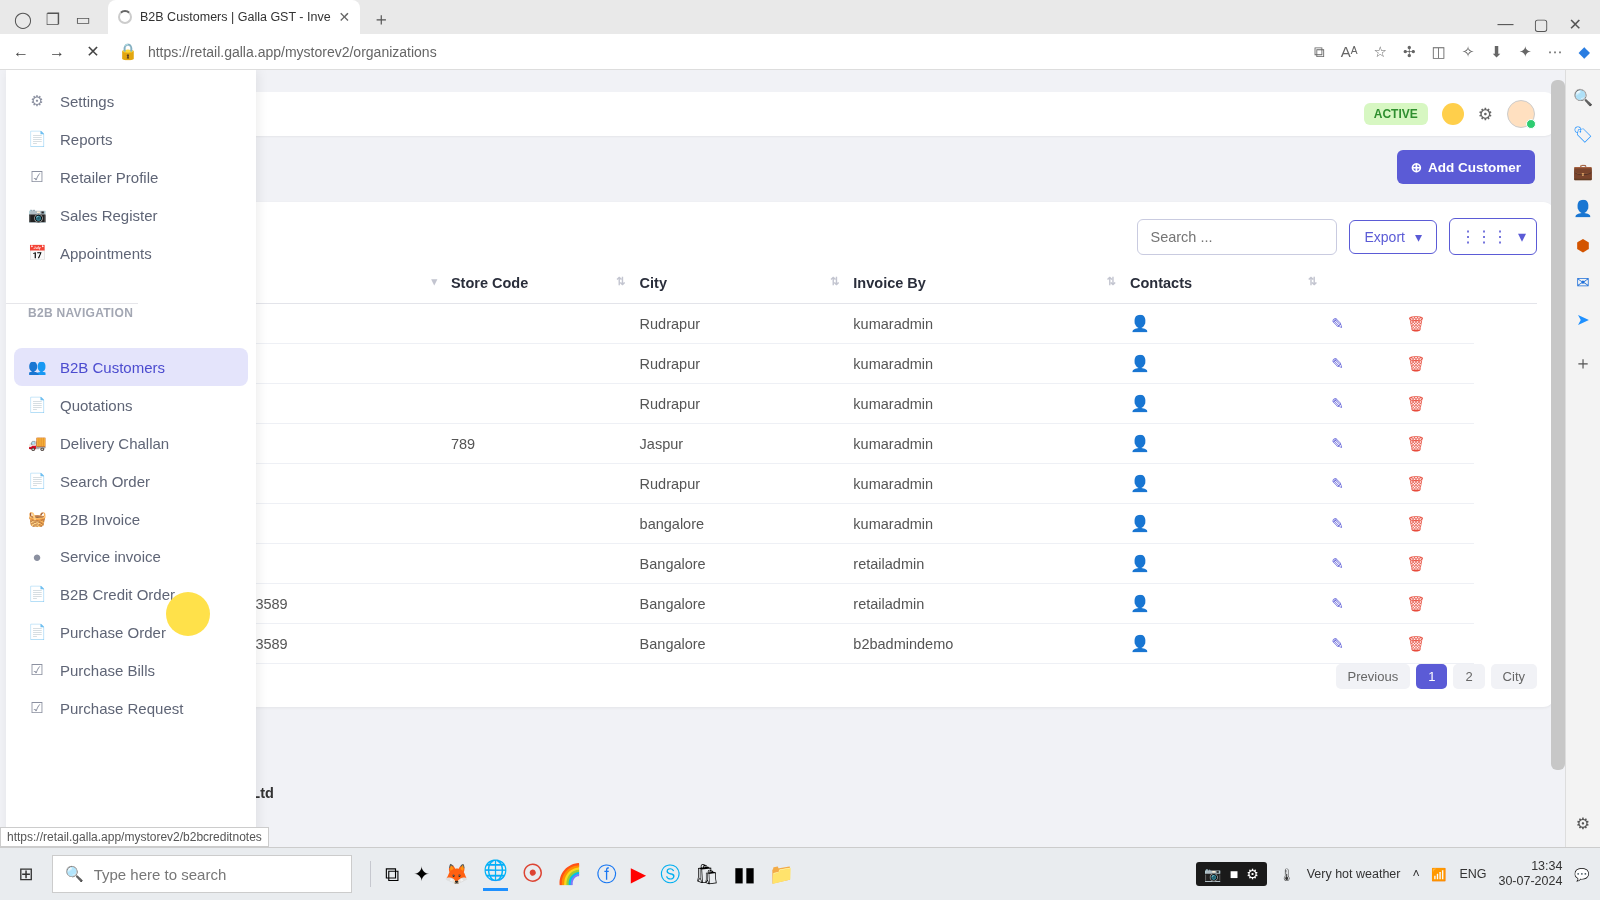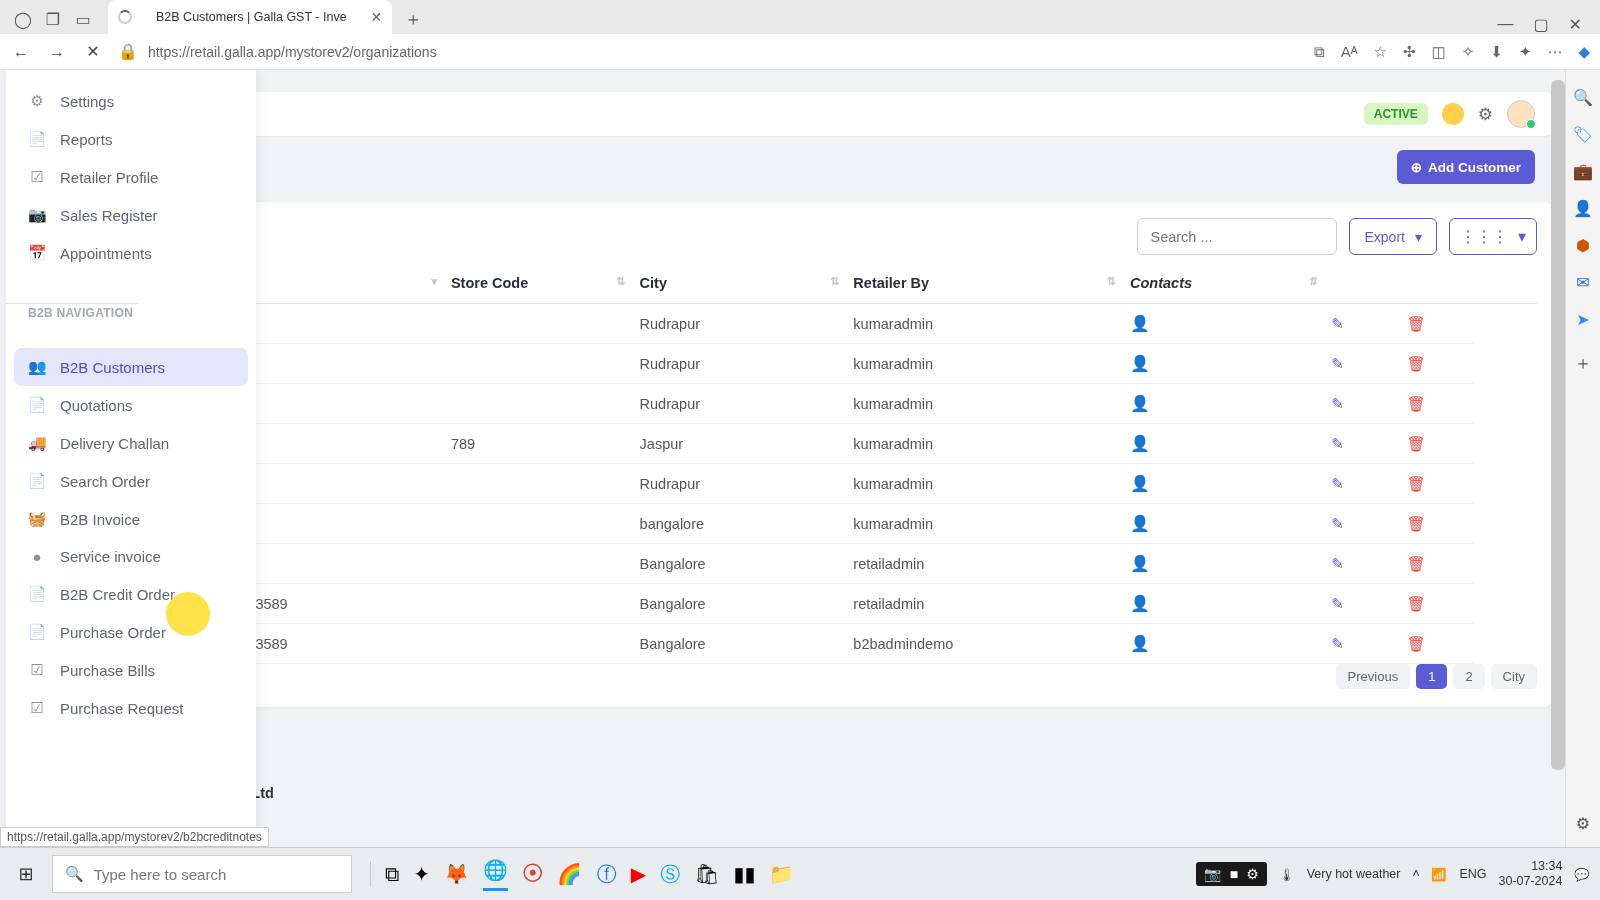--- a/index.html
+++ b/index.html
@@ -1,21 +1,21 @@
 <!DOCTYPE html>
 <html><head>
 <meta charset="utf-8">
 <style>
   * { box-sizing: border-box; margin: 0; padding: 0; font-family: "Segoe UI", Arial, sans-serif; }
   html,body{width:1600px;height:900px;overflow:hidden;background:#e9e9e9;}
   
   .browser-chrome{height:70px;background:#e9e9e9;border-bottom:1px solid #ccc;}
   .tab-strip{height:34px;display:flex;align-items:flex-end;padding-left:8px;}
   .tab-strip .icon-btn{width:30px;height:30px;display:flex;align-items:center;justify-content:center;color:#555;}
-  .tab{background:#fff;border-radius:8px 8px 0 0;height:34px;min-width:240px;display:flex;align-items:center;padding:0 10px;gap:24px;font-size:12.5px;color:#333;margin-left:10px;text-align:center;}
+  .tab{background:#fff;border-radius:8px 8px 0 0;height:34px;min-width:240px;display:flex;align-items:center;padding:0 10px;gap:8px;font-size:12.5px;color:#333;margin-left:10px;text-align:center;}
   .tab .spinner{width:14px;height:14px;border:2px solid #ccc;border-top-color:#666;border-radius:50%;}
   .tab .close{margin-left:auto;color:#666;font-size:14px;}
   .new-tab{width:30px;height:30px;display:flex;align-items:center;justify-content:center;color:#555;font-size:18px;margin-left:6px;}
   .win-ctrls{margin-left:auto;display:flex;gap:20px;padding-right:18px;color:#555;}
   .addr-row{height:36px;background:#fff;display:flex;align-items:center;padding:0 10px;gap:14px;border-bottom:1px solid #ddd;}
   .addr-row .nav-ico{width:22px;text-align:center;color:#444;font-size:16px;}
   .addr-wrap{flex:1;display:flex;align-items:center;gap:10px;color:#555;}
   .url{font-size:14px;color:#666;}
   .chrome-right{display:flex;gap:16px;color:#666;align-items:center;}
   .chrome-right span{font-size:15px;}
@@ -51,21 +51,21 @@
   .highlight-dot{position:absolute;width:44px;height:44px;border-radius:50%;background:#ffe14a;z-index:60;pointer-events:none;}
 
   
   .main-card{position:absolute;left:10px;right:10px;top:60px;bottom:40px;}
   .page-title-row{display:flex;align-items:center;justify-content:space-between;padding:20px 20px 18px 20px;}
   .page-title{font-size:22px;font-weight:700;color:#2a2e3b;}
   .btn-primary{background:#5b5bd6;color:#fff;border:none;border-radius:6px;padding:9px 14px;font-size:13.5px;font-weight:600;display:flex;align-items:center;gap:6px;cursor:pointer;}
   .data-card{background:#fff;border-radius:12px;padding:16px 18px 18px;box-shadow:0 1px 3px rgba(0,0,0,.06);}
   .toolbar{display:flex;align-items:center;margin-bottom:8px;}
   .toolbar .entries{font-size:15px;color:#333;}
-  .toolbar .right{margin-left:auto;display:flex;gap:12px;}
+  .toolbar .right{margin-left:auto;display:flex;gap:12px;align-items:center;}
   .search{border:1px solid #c9cbe0;border-radius:6px;padding:9px 12px;width:200px;font-size:14.5px;color:#666;}
   .btn-outline{border:1.5px solid #5b5bd6;color:#5b5bd6;background:#fff;border-radius:6px;padding:8px 14px;font-size:14px;display:flex;align-items:center;gap:10px;cursor:pointer;}
   .grid-btn{border:1.5px solid #5b5bd6;border-radius:6px;padding:8px 10px;display:flex;align-items:center;gap:10px;color:#5b5bd6;cursor:pointer;}
   table{width:100%;border-collapse:collapse;font-size:14.5px;color:#555;}
   thead th{text-align:left;font-weight:700;color:#2a2e3b;padding:12px 8px;border-bottom:1px solid #e3e4ea;position:relative;}
   thead th .sort{position:absolute;right:6px;top:14px;color:#c3c5d0;font-size:11px;line-height:8px;}
   tbody td{padding:10px 8px;border-bottom:1px solid #eef0f5;white-space:nowrap;}
   .link{color:#5b5bd6;}
   .ico-contact{color:#5b5bd6;font-size:16px;}
   .ico-edit{color:#5b5bd6;font-size:15px;}
@@ -173,22 +173,22 @@
         </div>
       </div>
 
       <table>
         <thead>
           <tr id="thead-row">
               <th style="width: 120px;"><span>me</span><span class="sort">⇅</span></th>
               <th style="width: 210px;"><span>GST NO.</span><span class="sort">▾</span></th>
               <th style="width: 150px;"><span>Store Code</span><span class="sort">⇅</span></th>
               <th style="width: 170px;"><span>City</span><span class="sort">⇅</span></th>
-              <th style="width: 220px;"><span>Retailer By</span><span class="sort">⇅</span></th>
-              <th style="width: 160px; font-style: italic;"><span>Contacts</span><span class="sort">⇅</span></th>
+              <th style="width: 220px;"><span>Invoice By</span><span class="sort">⇅</span></th>
+              <th style="width: 160px;"><span>Contacts</span><span class="sort">⇅</span></th>
               <th style="width: 60px;"></th>
               <th style="width: 60px;"></th>
               <th style="width: 50px;"></th>
             </tr>
         </thead>
         <tbody id="tbody">
             <tr>
               <td class="link"></td>
               <td>7589579</td>
               <td></td>

